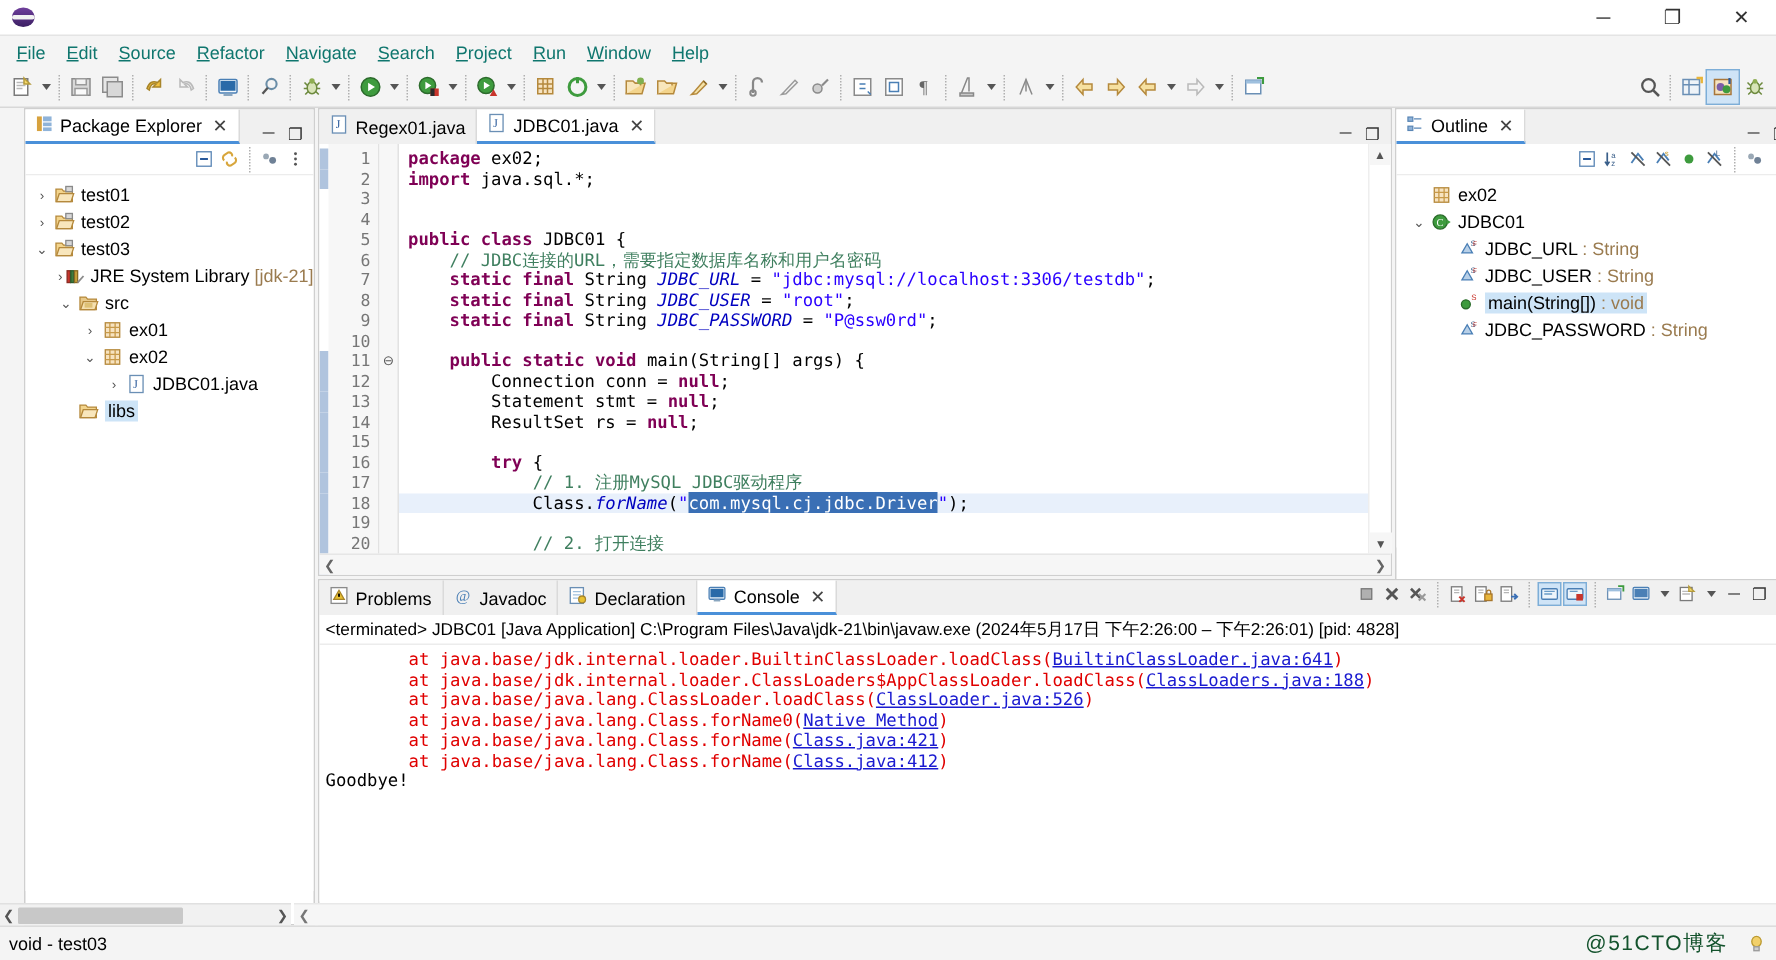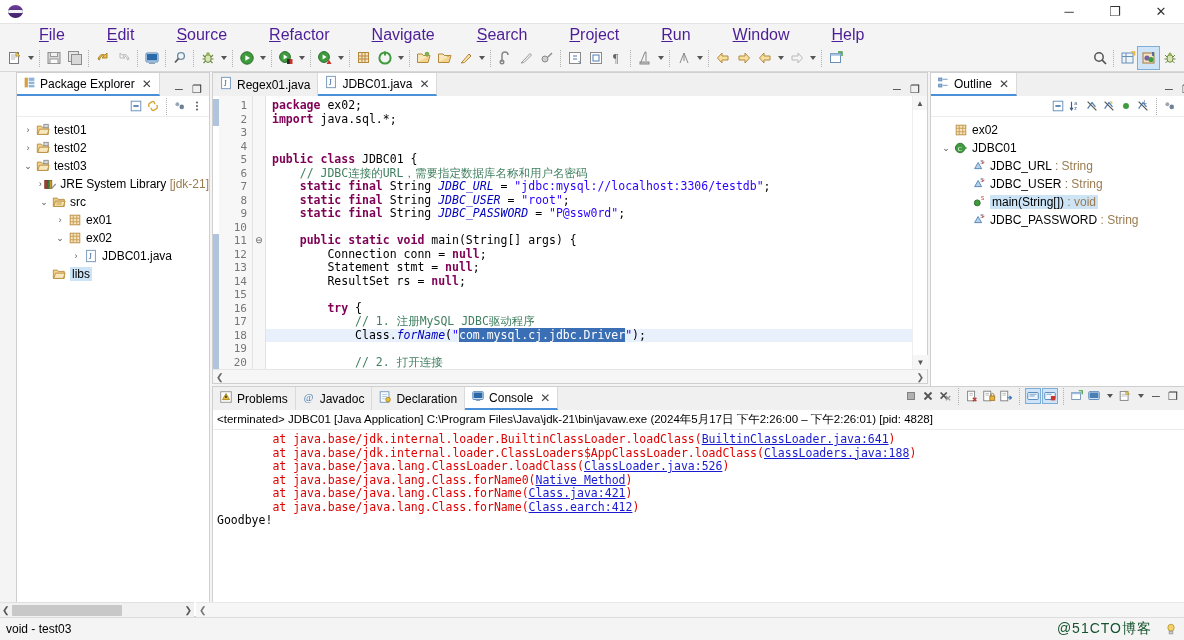--- a/index.html
+++ b/index.html
@@ -28,21 +28,21 @@
   }
   .tb-title { font-size: 12.5px; color: #1a1a1a; }
   .tb-buttons { margin-left: auto; display: flex; height: 24px; }
   .tb-btn {
     width: 46px; height: 24px; display: flex; align-items: center; justify-content: center;
     font-size: 13px; color: #333;
   }
 
   
   .menubar { height: 21px; background: #f4f4f4; display: flex; align-items: center; padding-left: 4px; }
-  .menu-item { padding: 2px 7px; font-size: 16px; color: #4c1d95; margin-left: 28px; }
+  .menu-item { padding: 2px 7px; font-size: 12px; color: #0f766e; }
   .menu-item u { text-decoration: underline; }
 
   
   .toolbar {
     height: 27px; background: #f4f4f4; display: flex; align-items: center;
     padding: 0 4px; border-bottom: 1px solid #d8d8d8; gap: 0px;
   }
   .tbi { width: 21px; height: 22px; display: flex; align-items: center; justify-content: center; position: relative; }
   .tsep { width: 1px; height: 17px; margin: 0 3px; border-left: 1px dotted #b0b0b0; }
   .arr { width: 11px; height: 22px; display:flex; align-items:center; justify-content:center; }
@@ -843,21 +843,21 @@
             <span class="x">✕</span>
           </div>
         </div>
       <div class="term">&lt;terminated&gt; JDBC01 [Java Application] C:\Program Files\Java\jdk-21\bin\javaw.exe  (2024年5月17日 下午2:26:00 – 下午2:26:01) [pid: 4828]</div>
       <div class="console-body" id="console-body">
           <div class="cline"><span class="err">        at java.base/jdk.internal.loader.BuiltinClassLoader.loadClass(</span><span class="lnk">BuiltinClassLoader.java:641</span><span class="err">)</span></div>
           <div class="cline"><span class="err">        at java.base/jdk.internal.loader.ClassLoaders$AppClassLoader.loadClass(</span><span class="lnk">ClassLoaders.java:188</span><span class="err">)</span></div>
           <div class="cline"><span class="err">        at java.base/java.lang.ClassLoader.loadClass(</span><span class="lnk">ClassLoader.java:526</span><span class="err">)</span></div>
           <div class="cline"><span class="err">        at java.base/java.lang.Class.forName0(</span><span class="lnk">Native Method</span><span class="err">)</span></div>
           <div class="cline"><span class="err">        at java.base/java.lang.Class.forName(</span><span class="lnk">Class.java:421</span><span class="err">)</span></div>
-          <div class="cline"><span class="err">        at java.base/java.lang.Class.forName(</span><span class="lnk">Class.earch:412</span><span class="err">)</span></div>
+          <div class="cline"><span class="err">        at java.base/java.lang.Class.forName(</span><span class="lnk">Class.java:412</span><span class="err">)</span></div>
           <div class="cline">Goodbye!</div>
         </div>
     </div>
 
   </div>
 
   <div style="position:absolute; right:4px; top:385px; display:flex; align-items:center; gap:3px;">
     <div class="vb">
         <svg width="14" height="14" viewBox="0 0 16 16">
           <rect x="4" y="4" width="8" height="8" fill="#b0b0b0" stroke="#777"></rect>

